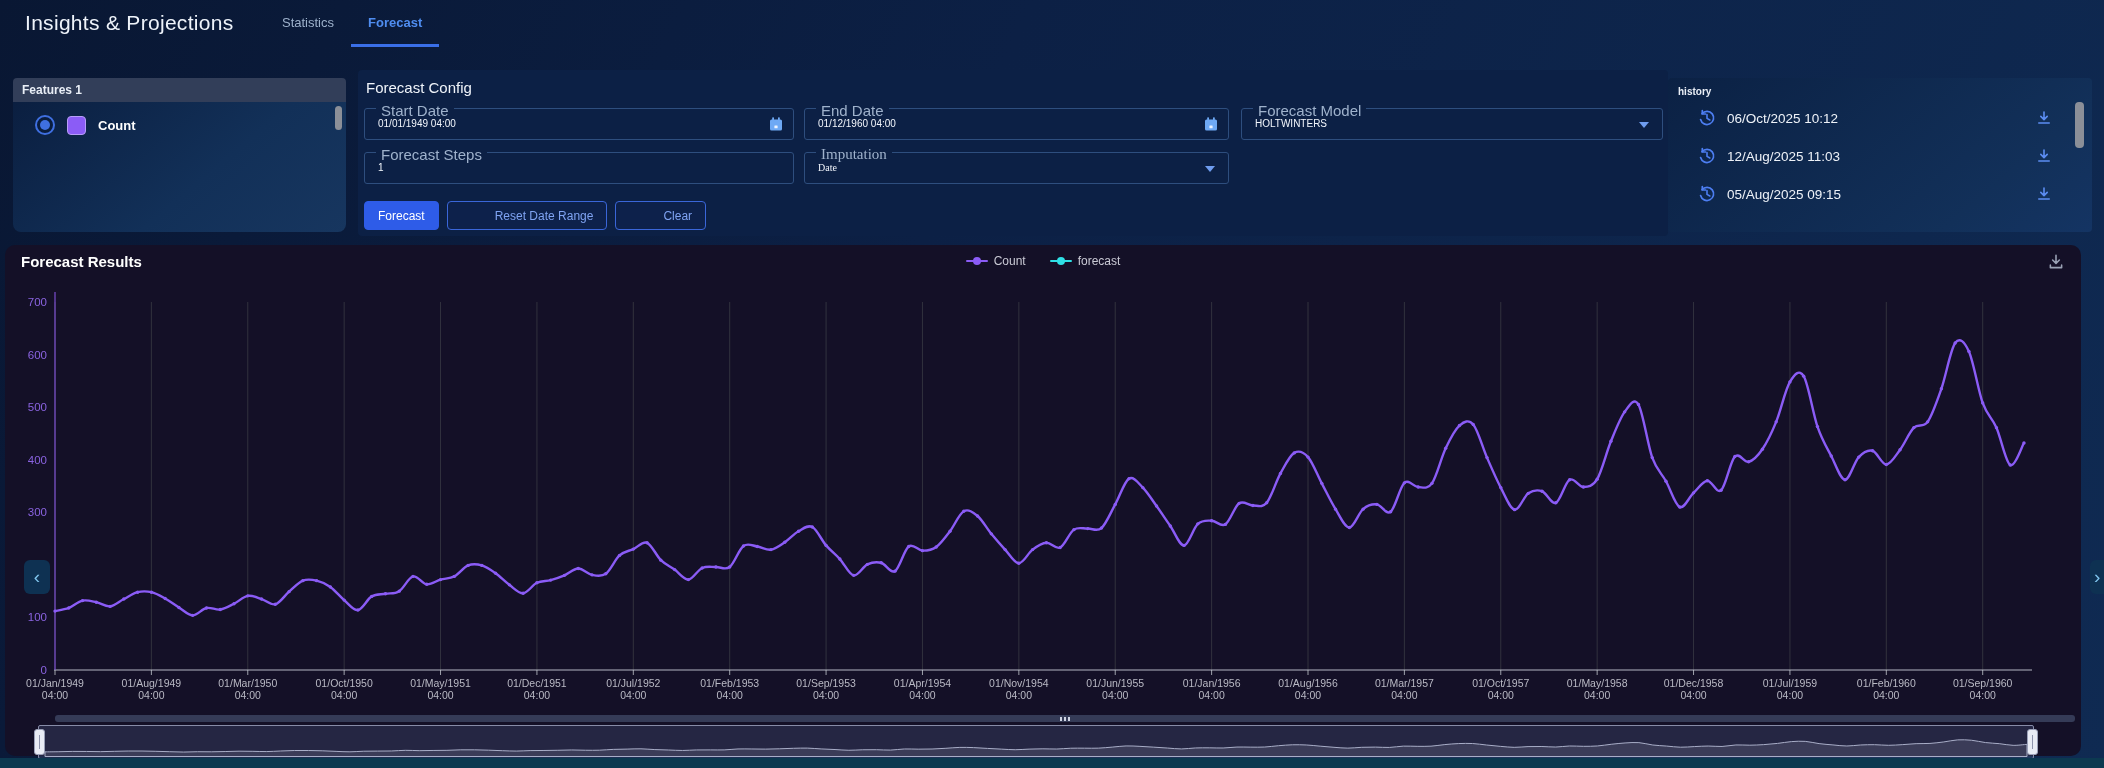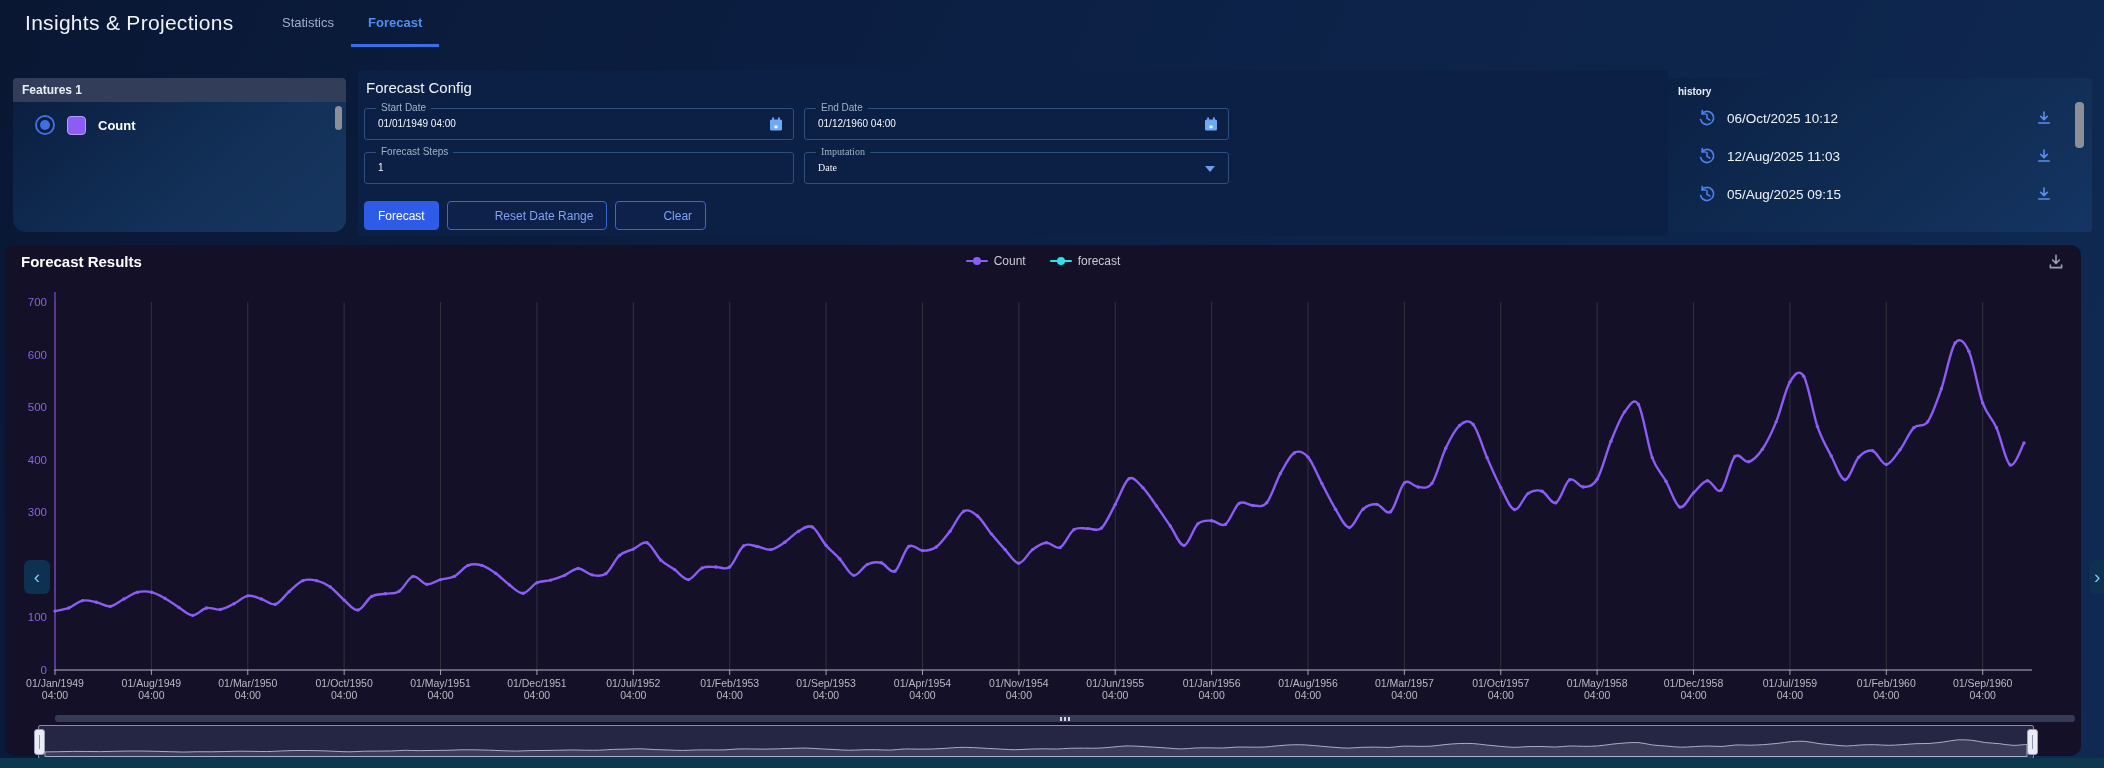--- a/index.html
+++ b/index.html
@@ -5,35 +5,35 @@
   html,body{margin:0;padding:0;background:#06101f;}
   .page{position:relative;width:2104px;height:768px;overflow:hidden;
         background:linear-gradient(115deg,#091733 0%,#0c2045 42%,#0f2a52 100%);
         font-family:"Liberation Sans",sans-serif;}
   
   .app-title{position:absolute;left:25px;top:11px;font-size:21px;font-weight:500;color:#eef3fa;letter-spacing:.3px;}
   .tabs{position:absolute;left:265px;top:0;height:47px;display:flex;}
   .tab{padding:0 17px;display:flex;align-items:center;font-size:13px;color:#9db1cb;height:44px;border-bottom:3px solid transparent;cursor:pointer;}
   .tab.active{color:#4f8df0;font-weight:700;border-bottom-color:#3a6fe8;}
   
-  .features-panel{position:absolute;left:13px;top:78px;width:333px;height:154px;border-radius:13px;
+  .features-panel{position:absolute;left:13px;top:78px;width:333px;height:154px;border-radius:8px;
         background:linear-gradient(140deg,#0a1d3e 0%,#123058 60%,#17365f 100%);}
   .features-header{height:24px;background:#323e59;border-radius:4px 4px 0 0;display:flex;align-items:center;
         padding:0 9px;font-size:12px;font-weight:700;color:#e9eef6;}
   .feature-row{display:flex;align-items:center;gap:12px;padding:13px 0 0 22px;}
   .radio{width:16px;height:16px;border-radius:50%;border:2px solid #3f6fe0;position:relative;background:#0a1d3e;}
   .radio::after{content:"";position:absolute;inset:3px;border-radius:50%;background:#3f6fe0;}
   .swatch{width:17px;height:17px;border-radius:4px;border:1px solid #b79df8;background:#8b5cf6;}
   .feature-label{font-size:13px;color:#fff;font-weight:700;}
   .vthumb{position:absolute;width:7px;border-radius:4px;background:#8b8f98;}
   
   .config{position:absolute;left:358px;top:70px;width:1310px;height:166px;background:#0c2045;border-radius:4px;}
   .config-title{position:absolute;left:8px;top:9px;font-size:15px;font-weight:500;color:#f0f4fa;}
   .field{position:absolute;height:30px;border:1px solid #2e4e7e;border-radius:3px;}
-  .field-label{position:absolute;top:-7px;left:11px;background:#0c2045;padding:0 5px;font-size:10px;color:#9fb2cc;white-space:nowrap;}
+  .field-label{position:absolute;top:-7px;left:11px;background:#0c2045;padding:0 5px;font-size:15px;color:#9fb2cc;white-space:nowrap;}
   .field-value{position:absolute;left:13px;top:0;line-height:29px;font-size:10px;color:#f2f6fc;white-space:nowrap;}
   .field-icon{position:absolute;right:9px;top:7px;}
   .caret{position:absolute;right:13px;top:13px;width:0;height:0;border-left:5px solid transparent;border-right:5px solid transparent;border-top:6px solid #6f9df0;}
   .btn-row{position:absolute;left:6px;top:131px;display:flex;gap:8px;}
   .btn{height:27px;border-radius:4px;font-size:12px;display:flex;align-items:center;padding:0 13px;cursor:pointer;font-family:"Liberation Sans",sans-serif;}
   .btn-solid{background:#2e5ce8;color:#fff;font-weight:500;border:1px solid #2e5ce8;}
   .btn-outline{background:rgba(18,38,86,.35);color:#7fa3f2;border:1px solid #3a66d9;padding-left:47px;}
   
   .history{position:absolute;left:1668px;top:78px;width:424px;height:154px;border-radius:4px;
         background:linear-gradient(140deg,#0b2144 0%,#123059 75%,#143463 100%);}
@@ -108,20 +108,25 @@
       <span class="field-label">End Date</span>
       <span class="field-value">01/12/1960 04:00</span>
       <svg class="field-icon" width="16" height="16" viewBox="0 0 16 16">
         <rect x="2" y="3.5" width="12" height="11" rx="1.6" fill="#6ea9f5"></rect>
         <rect x="4.2" y="1.2" width="1.8" height="3" rx="0.8" fill="#6ea9f5"></rect>
         <rect x="10" y="1.2" width="1.8" height="3" rx="0.8" fill="#6ea9f5"></rect>
         <rect x="6.4" y="9.4" width="3.2" height="2.8" rx="0.5" fill="#eaf2ff"></rect>
       </svg>
     </div>
 
+    <div class="field" style="left:883px;top:38px;width:420px;">
+      <span class="field-label">Forecast Model</span>
+      <span class="field-value">HOLTWINTERS</span>
+      <span class="caret"></span>
+    </div>
 
     <div class="field" style="left:6px;top:82px;width:428px;">
       <span class="field-label">Forecast Steps</span>
       <span class="field-value">1</span>
     </div>
 
     <div class="field" style="left:446px;top:82px;width:423px;font-family:Liberation Serif, serif;">
       <span class="field-label">Imputation</span>
       <span class="field-value">Date</span>
       <span class="caret"></span>

